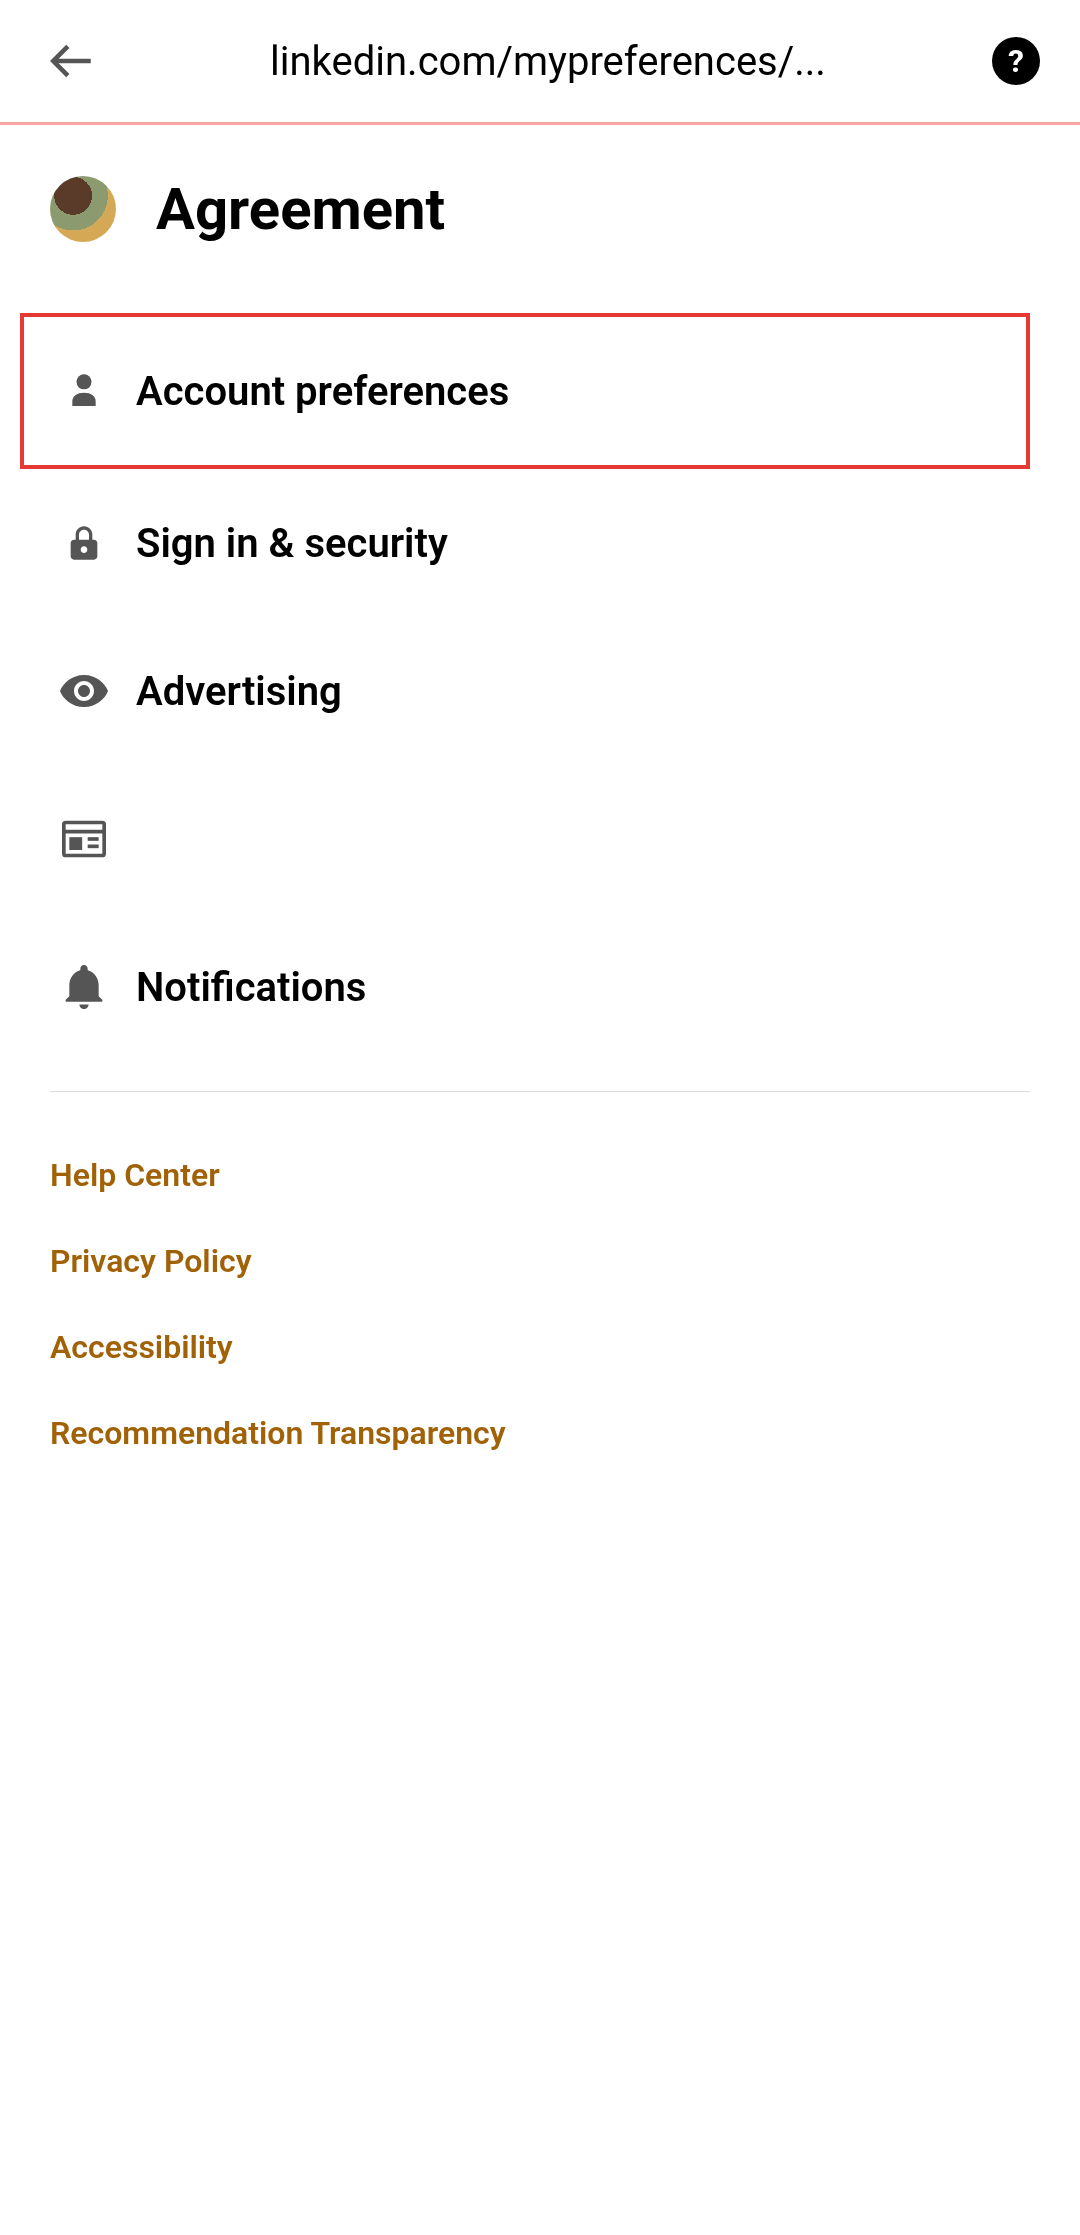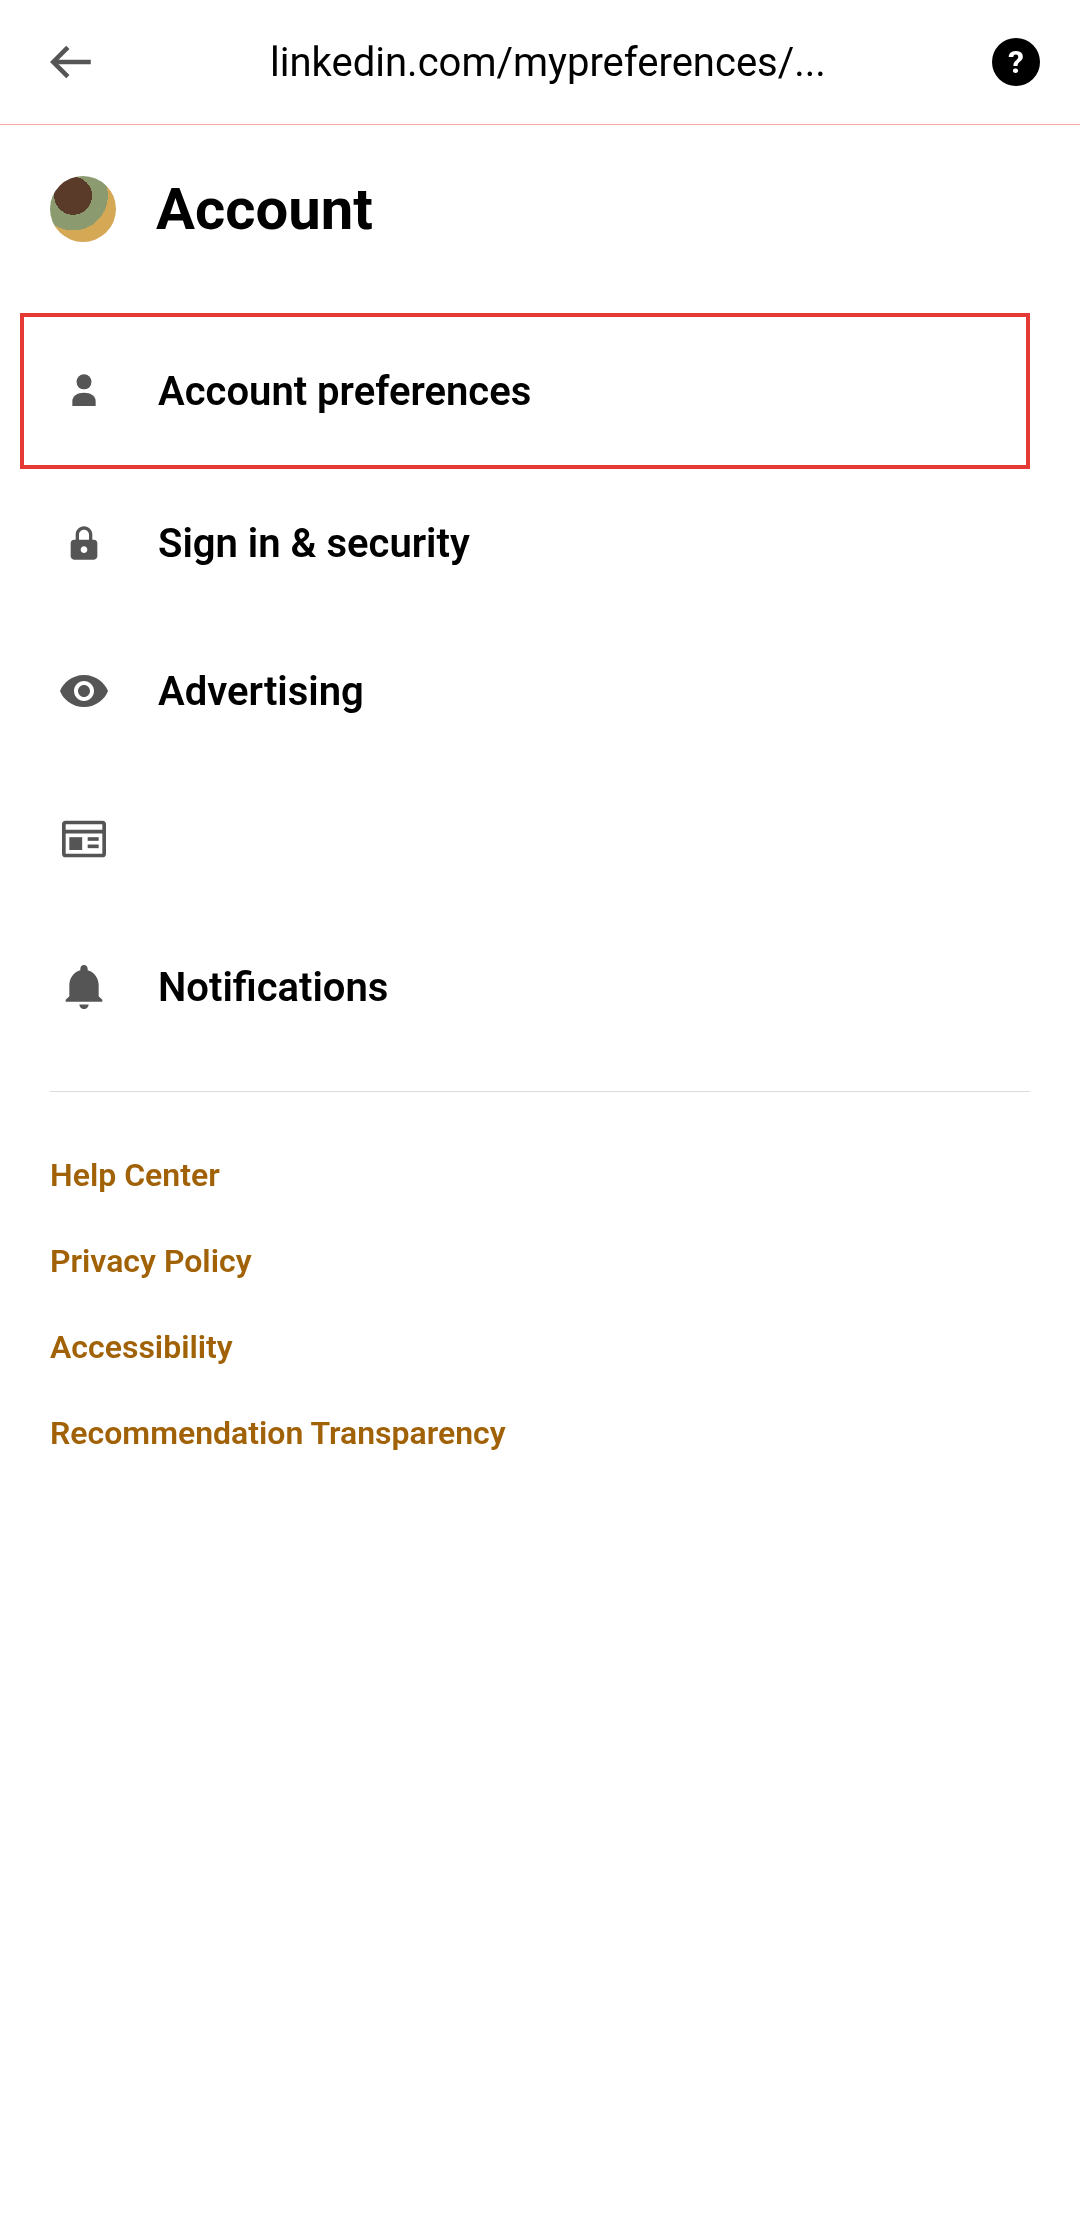--- a/index.html
+++ b/index.html
@@ -12,21 +12,21 @@
       background: #ffffff;
       width: 1080px;
       height: 2235px;
       overflow: hidden;
     }
     .top-bar {
       display: flex;
       align-items: center;
       padding: 30px 40px;
       height: 125px;
-      border-bottom: 1px solid #fca5a5;
+      border-bottom: 3px solid #fca5a5;
       gap: 28px;
     }
     .back-arrow {
       width: 64px;
       height: 64px;
       display: flex;
       align-items: center;
       justify-content: center;
       cursor: pointer;
       flex-shrink: 0;
@@ -74,21 +74,21 @@
       font-size: 58px;
       font-weight: 700;
       color: #000000;
     }
     .nav-list {
       list-style: none;
     }
     .nav-item {
       display: flex;
       align-items: center;
-      gap: 50px;
+      gap: 28px;
       padding: 50px 10px;
       cursor: pointer;
     }
     .nav-item.highlighted {
       border: 4px solid #e53935;
       margin-left: -30px;
       padding-left: 36px;
     }
     .nav-icon {
       width: 48px;
@@ -137,21 +137,21 @@
     <svg width="28" height="28" viewBox="0 0 24 24" fill="#ffffff">
       <path d="M12 2C6.48 2 2 6.48 2 12s4.48 10 10 10 10-4.48 10-10S17.52 2 12 2zm1 17h-2v-2h2v2zm2.07-7.75l-.9.92C13.45 12.9 13 13.5 13 15h-2v-.5c0-1.1.45-2.1 1.17-2.83l1.24-1.26c.37-.36.59-.86.59-1.41 0-1.1-.9-2-2-2s-2 .9-2 2H8c0-2.21 1.79-4 4-4s4 1.79 4 4c0 .88-.36 1.68-.93 2.25z" fill="#000"></path>
     </svg>
     <span style="position:absolute;color:white;font-size:32px;font-weight:bold;">?</span>
   </div>
 </div>
 
 <div class="content">
   <div class="settings-header">
     <div class="avatar"></div>
-    <h1 class="settings-title">Account</h1>
+    <h1 class="settings-title">Agreement</h1>
   </div>
 
   <ul class="nav-list">
     <li class="nav-item highlighted">
       <span class="nav-icon">
         <svg width="40" height="44" viewBox="0 0 24 24" fill="#555555">
           <circle cx="12" cy="6.5" r="4.5"></circle>
           <path d="M12 13c-4 0-7 2-7 5v3h14v-3c0-3-3-5-7-5z"></path>
         </svg>
       </span>

